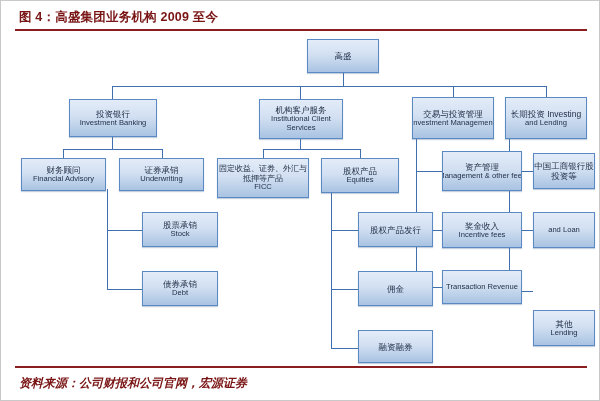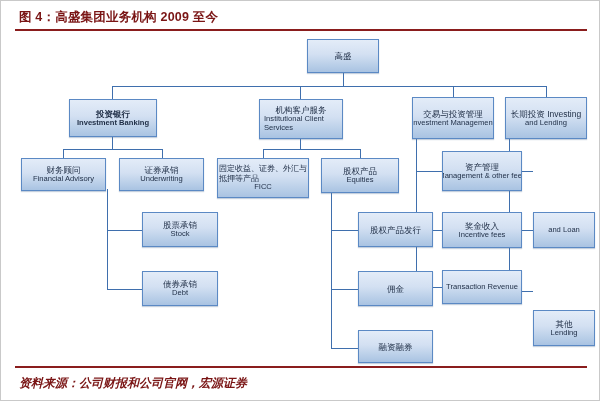--- a/index.html
+++ b/index.html
@@ -42,20 +42,21 @@
   .lnv{width:1px;}
 
   
   .node{
     position:absolute;
     box-sizing:border-box;
     border:1px solid #5b89c4;
     background:linear-gradient(to bottom,#e3ecf8 0%,#d3e0f2 45%,#bed2ea 72%,#a9c3e2 100%);
     display:flex;flex-direction:column;
     align-items:center;justify-content:center;
+    text-align:center;
     color:#1d2c44;
     line-height:1.18;
     padding:13px 2px;
     overflow:hidden;
     box-shadow:0 1px 1px rgba(90,120,160,.35);
   }
   .node .cn{font-size:8.5px;white-space:nowrap;}
   .node .en{font-size:7.6px;white-space:nowrap;}
   .node .cn.wrap,.node .en.wrap{white-space:normal;}
   .node.tight .cn{font-size:8px;}
@@ -103,21 +104,21 @@
 
   <div class="ln lnv" style="left:508px;top:96px;height:194px;"></div>
   <div class="ln lnh" style="left:508px;top:170px;width:24px;"></div>
   <div class="ln lnh" style="left:508px;top:229px;width:24px;"></div>
   <div class="ln lnh" style="left:508px;top:290px;width:24px;"></div>
 
   <div class="node" style="left:306px;top:38px;width:72px;height:34px;">
     <span class="cn">高盛</span>
   </div>
 
-  <div class="node" style="left:68px;top:98px;width:88px;height:38px;font-weight:bold;">
+  <div class="node" style="left:68px;top:98px;width:88px;height:38px;">
     <span class="cn">投资银行</span>
     <span class="en">Investment Banking</span>
   </div>
 
   <div class="node" style="left:258px;top:98px;width:84px;height:40px;">
     <span class="cn">机构客户服务</span>
     <span class="en wrap" style="width:74px;">Institutional Client Services</span>
   </div>
 
   <div class="node" style="left:411px;top:96px;width:82px;height:42px;">
@@ -148,20 +149,23 @@
   <div class="node" style="left:320px;top:157px;width:78px;height:35px;">
     <span class="cn">股权产品</span>
     <span class="en">Equities</span>
   </div>
 
   <div class="node" style="left:441px;top:150px;width:80px;height:40px;">
     <span class="cn">资产管理</span>
     <span class="en">Management &amp; other fees</span>
   </div>
 
+  <div class="node" style="left:532px;top:152px;width:62px;height:36px;">
+    <span class="cn wrap" style="width:60px;">中国工商银行股投资等</span>
+  </div>
 
   <div class="node" style="left:141px;top:211px;width:76px;height:35px;">
     <span class="cn">股票承销</span>
     <span class="en">Stock</span>
   </div>
 
   <div class="node" style="left:357px;top:211px;width:75px;height:35px;">
     <span class="cn">股权产品发行</span>
   </div>
 

